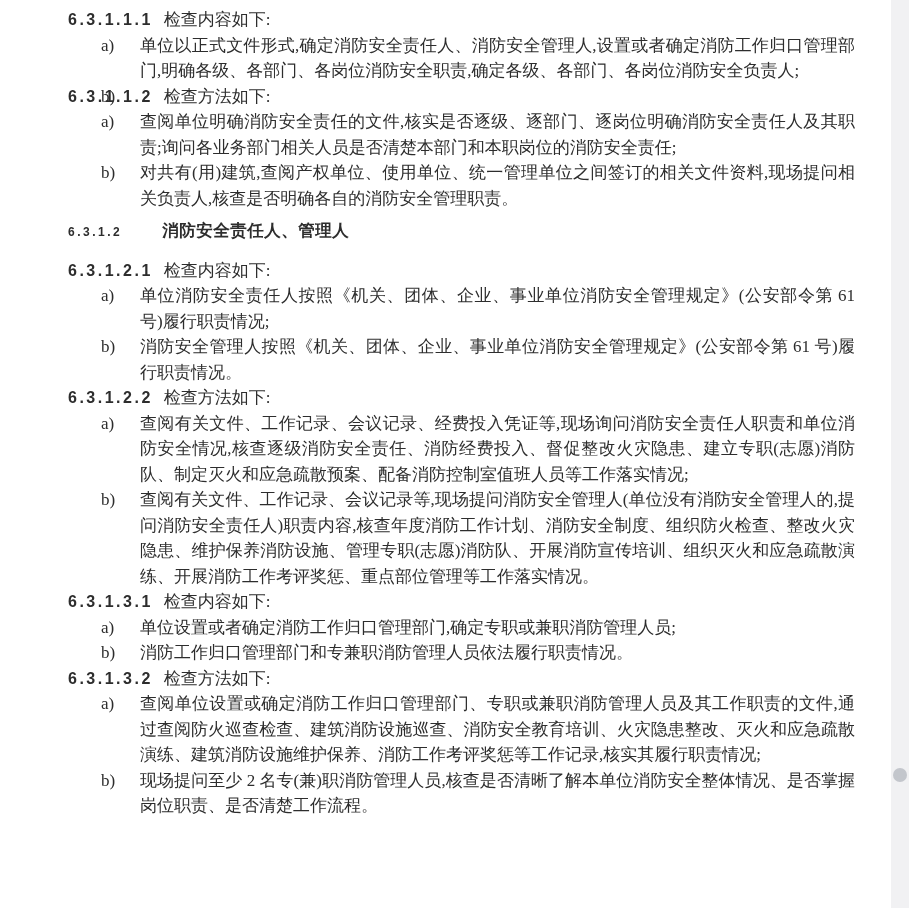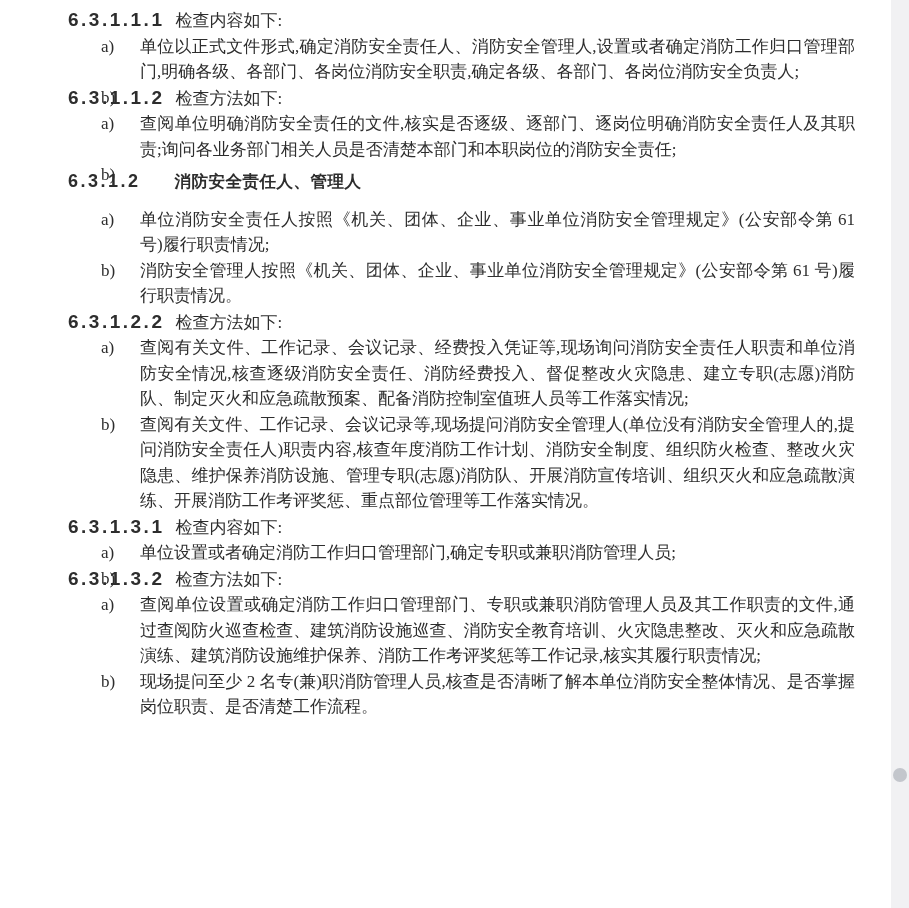--- a/index.html
+++ b/index.html
@@ -15,21 +15,21 @@
   .page {
     position: absolute;
     left: 68px; top: 7px;
     width: 787px;
     font-size: 17px;
     line-height: 25.5px;
   }
   .clause-line { white-space: nowrap; }
   .num {
     font-family: "Liberation Sans", sans-serif;
-    font-size: 19px;
+    font-size: 16px;
     font-weight: bold;
     letter-spacing: 2.5px;
     margin-right: 11px;
     white-space: nowrap;
   }
   .item {
     position: relative;
     margin-left: 72px;
     text-align: justify;
   }
@@ -38,21 +38,21 @@
     left: -39px;
     top: 0;
   }
   .heading-block {
     margin: 7px 0 12px 0;
     font-family: "Liberation Sans", sans-serif;
     font-weight: bold;
     font-size: 16.5px;
     white-space: nowrap;
   }
-  .heading-block .num { font-size: 18px; margin-right: 14px; }
+  .heading-block .num { font-size: 12px; margin-right: 20px; }
   .htitle { letter-spacing: 0.5px; margin-left: 20px; }
   .scroll-track {
     position: absolute;
     right: 0; top: 0;
     width: 18px; height: 908px;
     background: #f1f1f3;
   }
   .scroll-thumb {
     position: absolute;
     left: 2px; top: 768px;
@@ -82,28 +82,32 @@
   <section class="block">
     <div class="clause-line">
       <span class="num">6.3.1.1.2</span><span>检查方法如下:</span>
     </div>
     <div class="item">
       <span class="label">a)</span>
       <span>查阅单位明确消防安全责任的文件,核实是否逐级、逐部门、逐岗位明确消防安全责任人及其职责;询问各业务部门相关人员是否清楚本部门和本职岗位的消防安全责任;</span>
     </div>
     <div class="item">
       <span class="label">b)</span>
+      <span>对共有(用)建筑,查阅产权单位、使用单位、统一管理单位之间签订的相关文件资料,现场提问相关负责人,核查是否明确各自的消防安全管理职责。</span>
     </div>
   </section>
 
   <section class="block heading-block">
     <span class="num">6.3.1.2</span><span class="htitle">消防安全责任人、管理人</span>
   </section>
 
   <section class="block">
+    <div class="clause-line">
+      <span class="num">6.3.1.2.1</span><span>检查内容如下:</span>
+    </div>
     <div class="item">
       <span class="label">a)</span>
       <span>单位消防安全责任人按照《机关、团体、企业、事业单位消防安全管理规定》(公安部令第 61 号)履行职责情况;</span>
     </div>
     <div class="item">
       <span class="label">b)</span>
       <span>消防安全管理人按照《机关、团体、企业、事业单位消防安全管理规定》(公安部令第 61 号)履行职责情况。</span>
     </div>
   </section>
 
@@ -125,20 +129,21 @@
   <section class="block">
     <div class="clause-line">
       <span class="num">6.3.1.3.1</span><span>检查内容如下:</span>
     </div>
     <div class="item">
       <span class="label">a)</span>
       <span>单位设置或者确定消防工作归口管理部门,确定专职或兼职消防管理人员;</span>
     </div>
     <div class="item">
       <span class="label">b)</span>
+      <span>消防工作归口管理部门和专兼职消防管理人员依法履行职责情况。</span>
     </div>
   </section>
 
   <section class="block">
     <div class="clause-line">
       <span class="num">6.3.1.3.2</span><span>检查方法如下:</span>
     </div>
     <div class="item">
       <span class="label">a)</span>
       <span>查阅单位设置或确定消防工作归口管理部门、专职或兼职消防管理人员及其工作职责的文件,通过查阅防火巡查检查、建筑消防设施巡查、消防安全教育培训、火灾隐患整改、灭火和应急疏散演练、建筑消防设施维护保养、消防工作考评奖惩等工作记录,核实其履行职责情况;</span>

